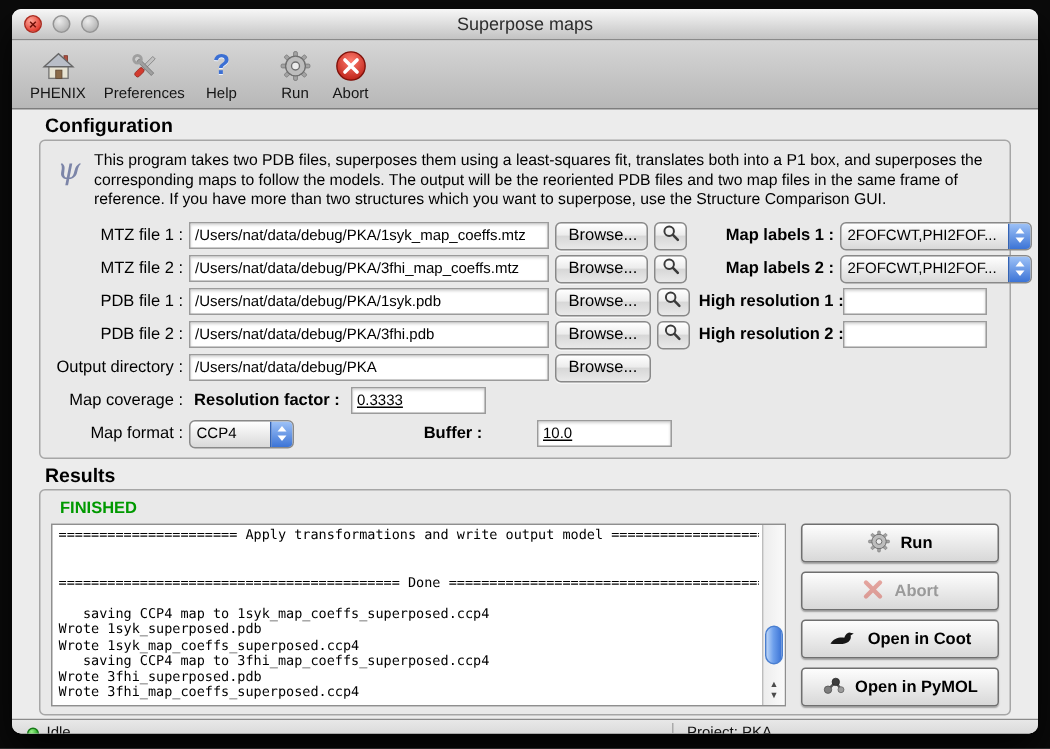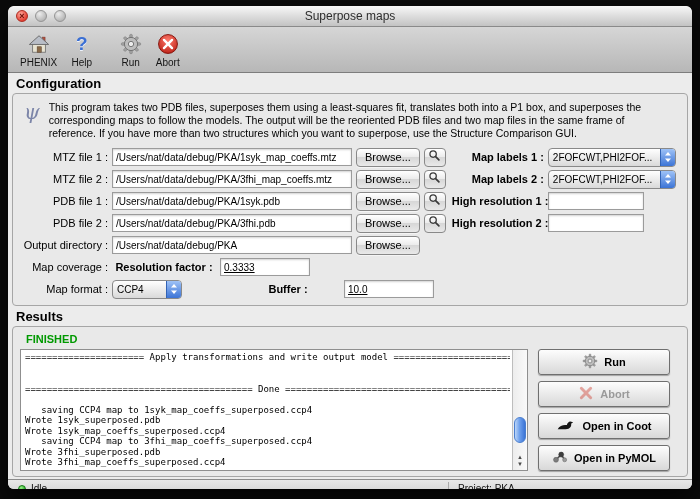--- a/index.html
+++ b/index.html
@@ -21,21 +21,21 @@
   
   .toolbar { flex:0 0 46px; background:linear-gradient(#d6d6d6,#b7b7b7); border-bottom:1px solid #7d7d7d;
              display:flex; align-items:center; padding:1px 4px 1px 6px; }
   .tb-item { display:flex; flex-direction:column; align-items:center; justify-content:center; padding:1px 6px; height:42px; }
   .tb-icon { width:25px; height:25px; display:flex; align-items:center; justify-content:center; }
   .tb-label { font-size:10px; color:#151515; margin-top:0; }
   .tb-sep { width:12px; }
   .help-q { font-size:19px; font-weight:bold; color:#3b6fd3; text-shadow:0 1px 0 #eef3fc; }
 
   
-  .content { flex:1 1 auto; padding:0 4px; display:flex; flex-direction:column; }
+  .content { flex:1 1 auto; padding:0 18px; display:flex; flex-direction:column; }
   .section-h { font-size:13px; font-weight:bold; color:#000; margin:3px 0 2px 4px; }
   .groupbox { border:1px solid #a6a6a6; border-radius:4px; background:#e9e9e9; padding:5px 7px; }
 
   .desc-row { display:flex; gap:9px; padding:2px 2px 6px 4px; }
   .prog-glyph { font-family:"DejaVu Serif",serif; font-style:italic; font-size:20px; color:#7c85a8; line-height:22px; }
   .desc { font-size:10.5px; line-height:13px; color:#000; max-width:612px; }
 
   .form-row { display:flex; align-items:center; height:22px; gap:4px; }
   .flabel { width:88px; flex:0 0 88px; text-align:right; font-size:11px; font-weight:normal; white-space:nowrap; }
   .tfield { height:18px; border:1px solid #9b9b9b; background:#fff; font-size:10px; padding:0 3px;
@@ -110,20 +110,35 @@
             <rect x="6" y="11" width="14" height="10" fill="#e7e3d2" stroke="#777" stroke-width="1"></rect>
             <rect x="17" y="4.5" width="2.6" height="6" fill="#b05040" stroke="#7c372b" stroke-width="0.6"></rect>
             <path d="M2.5 12.5 L13 3 L23.5 12.5 Z" fill="#b9bec7" stroke="#666" stroke-width="1"></path>
             <rect x="11" y="15" width="4.5" height="6" fill="#8a6a48" stroke="#5d4630" stroke-width="0.6"></rect>
           </svg>
         </span>
         <span class="tb-label">PHENIX</span>
       </div>
       <div class="tb-item">
         <span class="tb-icon">
+          <svg width="23" height="23" viewBox="0 0 24 24">
+            <g transform="rotate(45 12 12)">
+              <rect x="10.9" y="3" width="2.4" height="11.5" fill="#c2c2c2" stroke="#777" stroke-width="0.5"></rect>
+              <rect x="10.2" y="13.8" width="3.8" height="7.2" rx="1.6" fill="#d23b2f" stroke="#8e241b" stroke-width="0.5"></rect>
+            </g>
+            <g transform="rotate(-45 12 12)">
+              <rect x="10.9" y="5.5" width="2.4" height="14" fill="#9f9f9f" stroke="#6f6f6f" stroke-width="0.5"></rect>
+              <circle cx="12.1" cy="4.8" r="2.7" fill="none" stroke="#9f9f9f" stroke-width="1.9"></circle>
+            </g>
+          </svg>
+        </span>
+        <span class="tb-label">Preferences</span>
+      </div>
+      <div class="tb-item">
+        <span class="tb-icon">
             <span class="help-q">?</span>
           </span>
         <span class="tb-label">Help</span>
       </div>
       <div class="tb-sep"></div>
       <div class="tb-item">
         <span class="tb-icon">
           <svg width="22" height="22" viewBox="0 0 24 24">
             <g fill="#a3a3a3" stroke="#6f6f6f" stroke-width="0.5">
               <rect x="10.6" y="1.5" width="2.8" height="21" rx="1"></rect>

